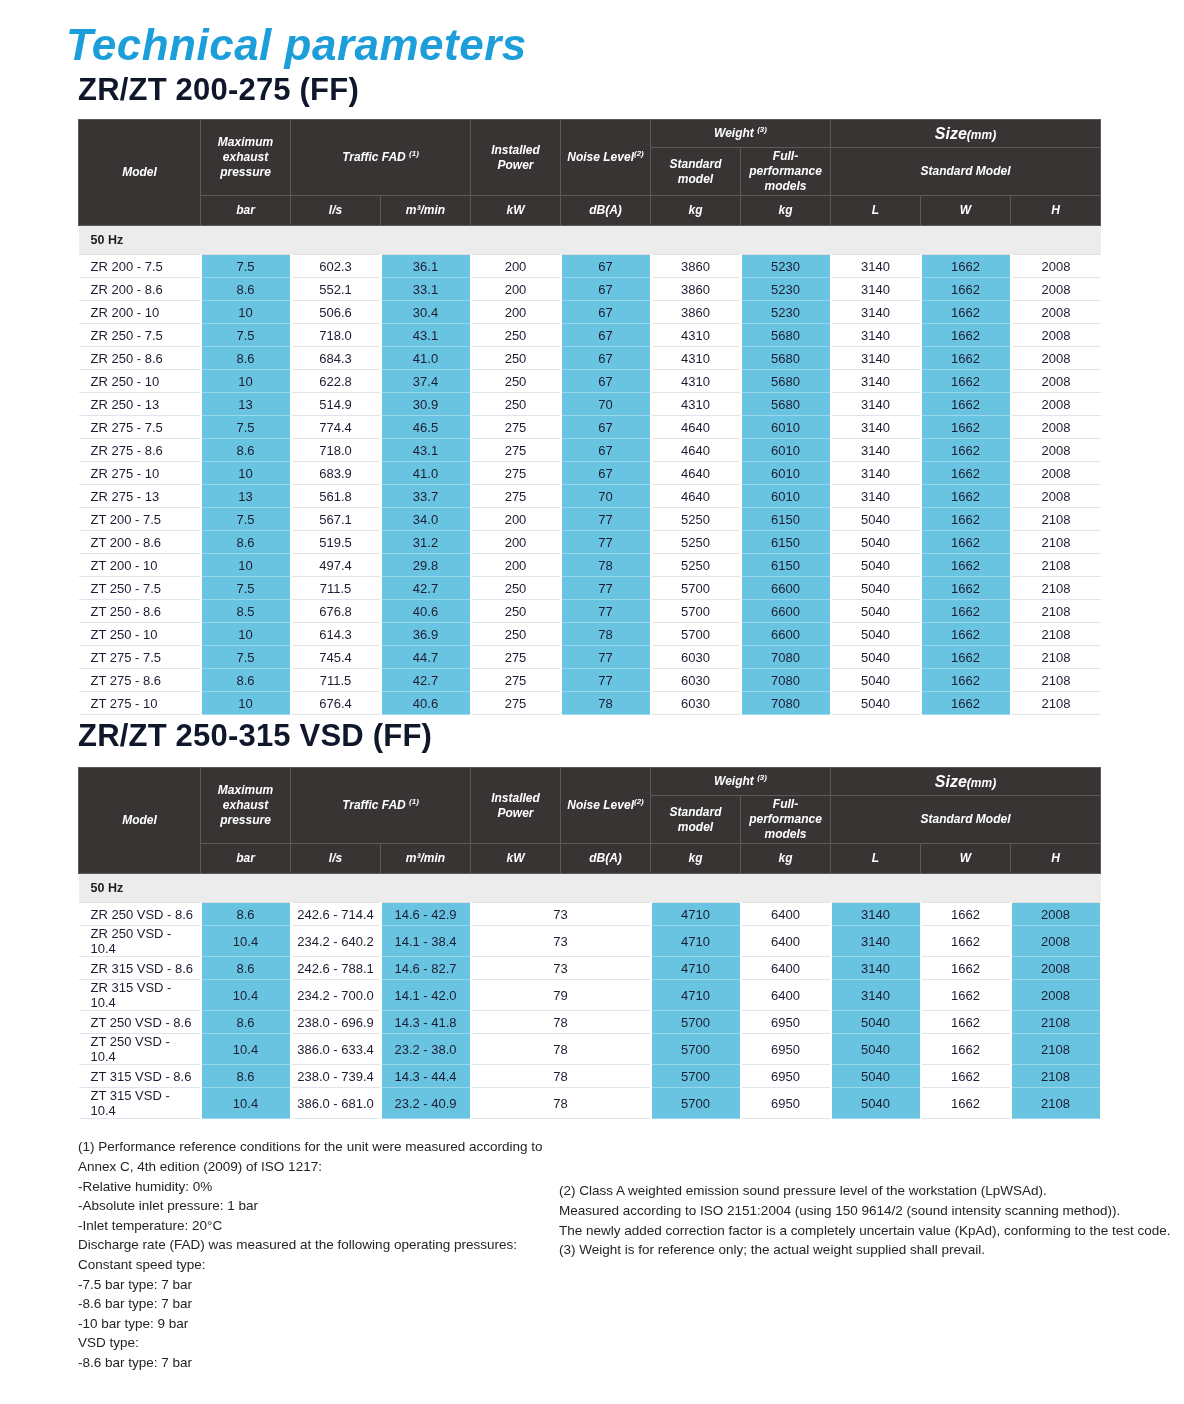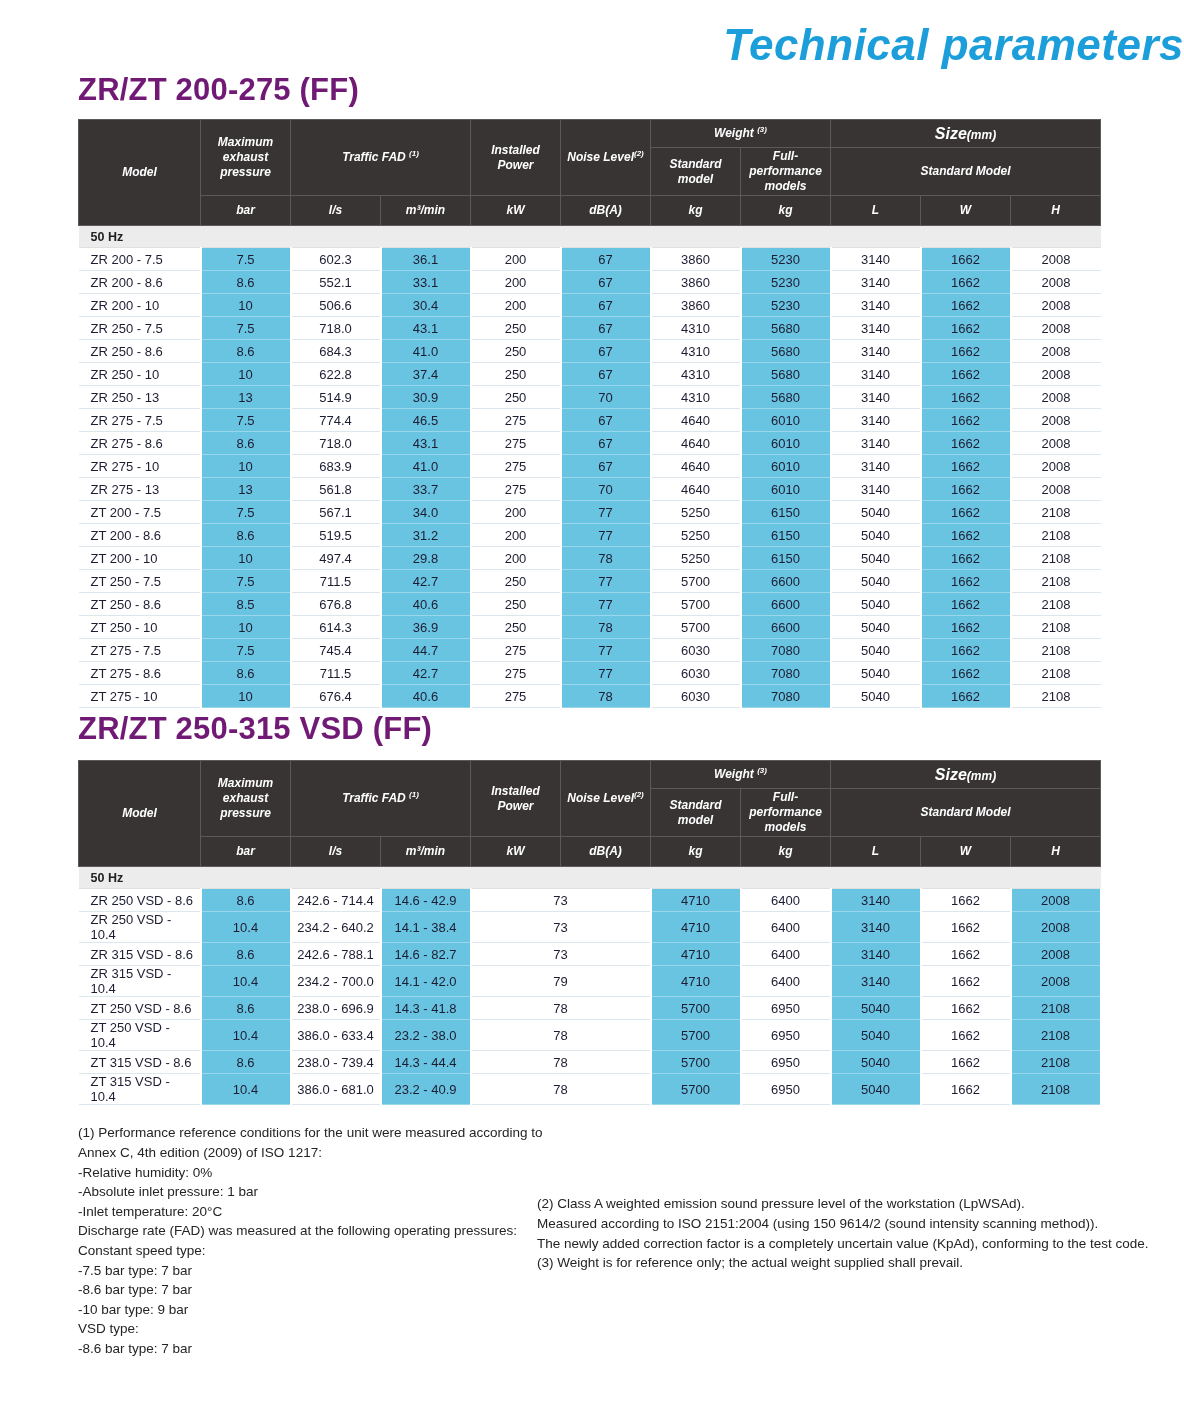--- a/index.html
+++ b/index.html
@@ -6,25 +6,25 @@
   html,body { margin:0; padding:0; }
   body {
     width:1184px; height:1404px; background:#ffffff; overflow:hidden;
     font-family:"Liberation Sans", sans-serif; color:#1d1d32;
     -webkit-font-smoothing:antialiased;
   }
   .page { position:relative; width:1184px; height:1404px; }
 
   h1.page-title {
     margin:20px 0 0 66px; font-size:44px; line-height:1.12;
-    font-style:italic; font-weight:700; color:#1b9ed9; letter-spacing:.5px;text-align:right;
+    font-style:italic; font-weight:700; color:#1b9ed9; letter-spacing:.5px;
   }
   h2.section-title {
     margin:4px 0 12px 78px; font-size:31px; line-height:1.1;
-    font-weight:600; color:#701a75; letter-spacing:.2px;
+    font-weight:600; color:#0f172a; letter-spacing:.2px;
   }
   h2.second { margin-bottom:14px; }
 
   table.tbl {
     border-collapse:collapse; table-layout:fixed;
     width:1022px; margin-left:78px;
   }
   col.c-model { width:122px; }
   col.c-std   { width:90px; }
 
@@ -55,31 +55,31 @@
   }
   .tbl tbody td.model {
     text-align:left; padding-left:12px; font-size:13px;
   }
   .tbl tbody td.blue {
     background:#69c4e2; border-bottom:1px solid #9ad7ea;
     border-left:2px solid #ffffff; border-right:2px solid #ffffff;
   }
   .tbl tbody td.band {
     background:#ececec; text-align:left; padding-left:12px;
-    font-weight:700; font-size:12.5px; height:22px; color:#222222;
+    font-weight:700; font-size:12.5px; height:29px; color:#222222;
     border-bottom:1px solid #e0e0e0;
   }
 
   
   .footnotes { position:relative; margin-top:18px; height:260px; }
   .footnotes p {
     margin:0; font-size:13.5px; line-height:19.6px; color:#242424;
   }
   .foot-left  { position:absolute; left:78px;  top:0;    width:470px; }
-  .foot-right { position:absolute; left:537px; top:44px; width:625px;margin-top:27px; }
+  .foot-right { position:absolute; left:559px; top:44px; width:625px; }
 </style>
 </head>
 <body>
 
 <div class="page">
 
   <h1 class="page-title">Technical parameters</h1>
 
   <h2 class="section-title">ZR/ZT 200-275 (FF)</h2>
 

